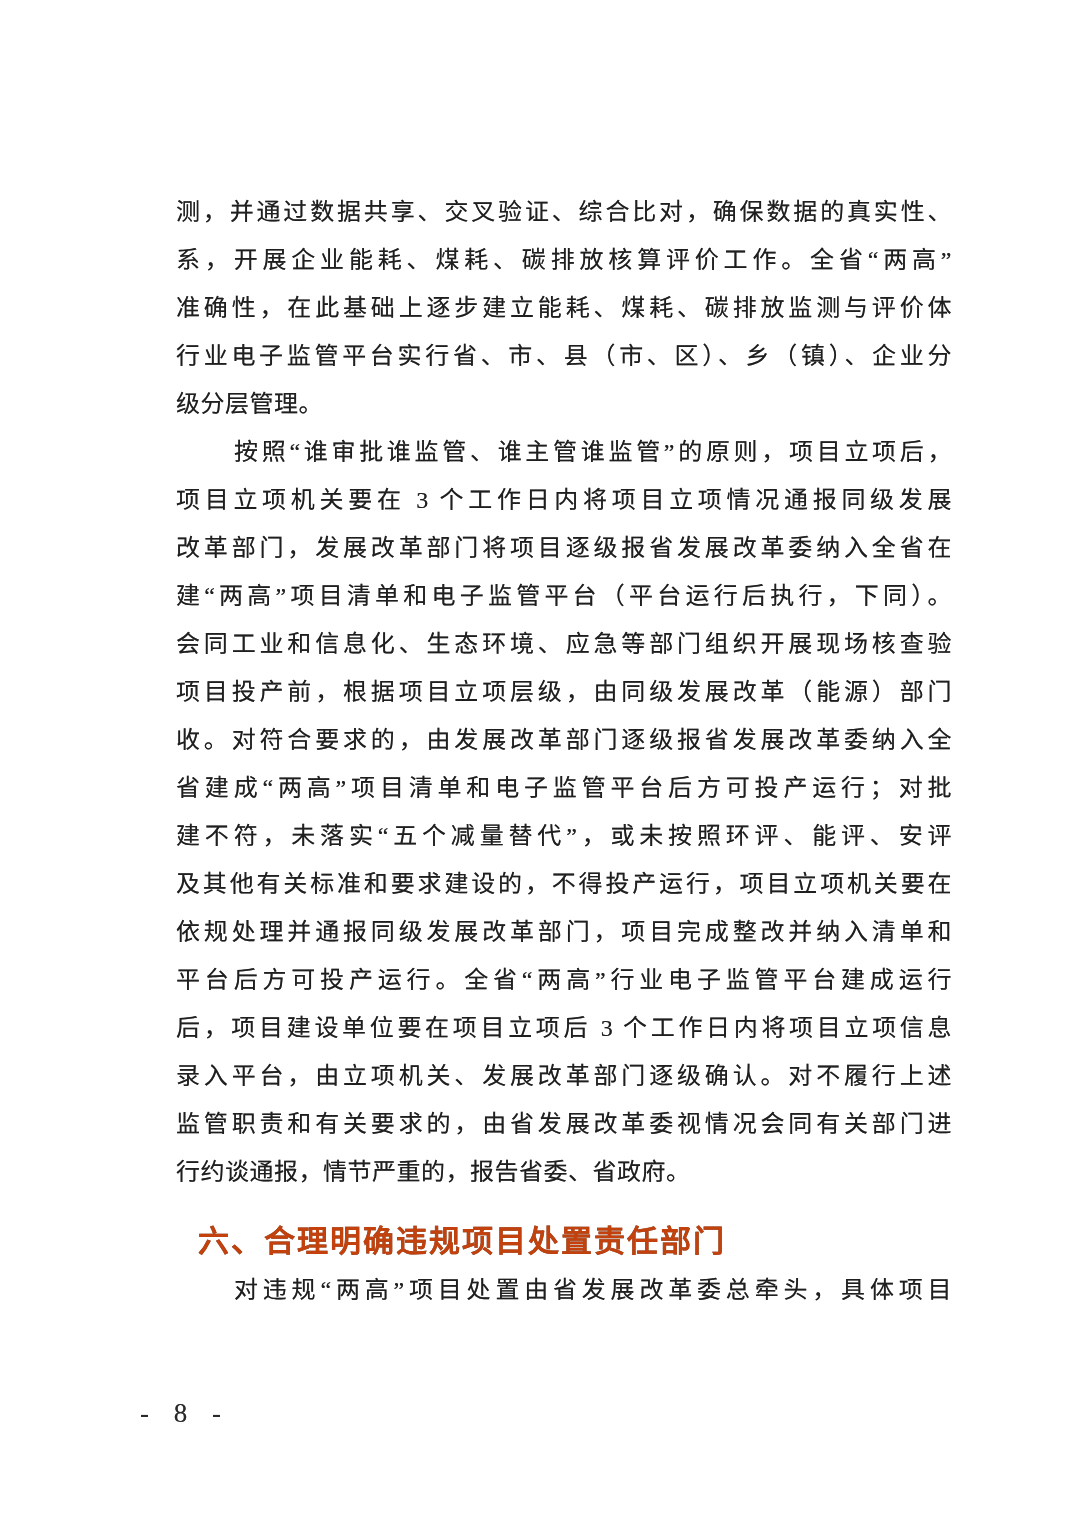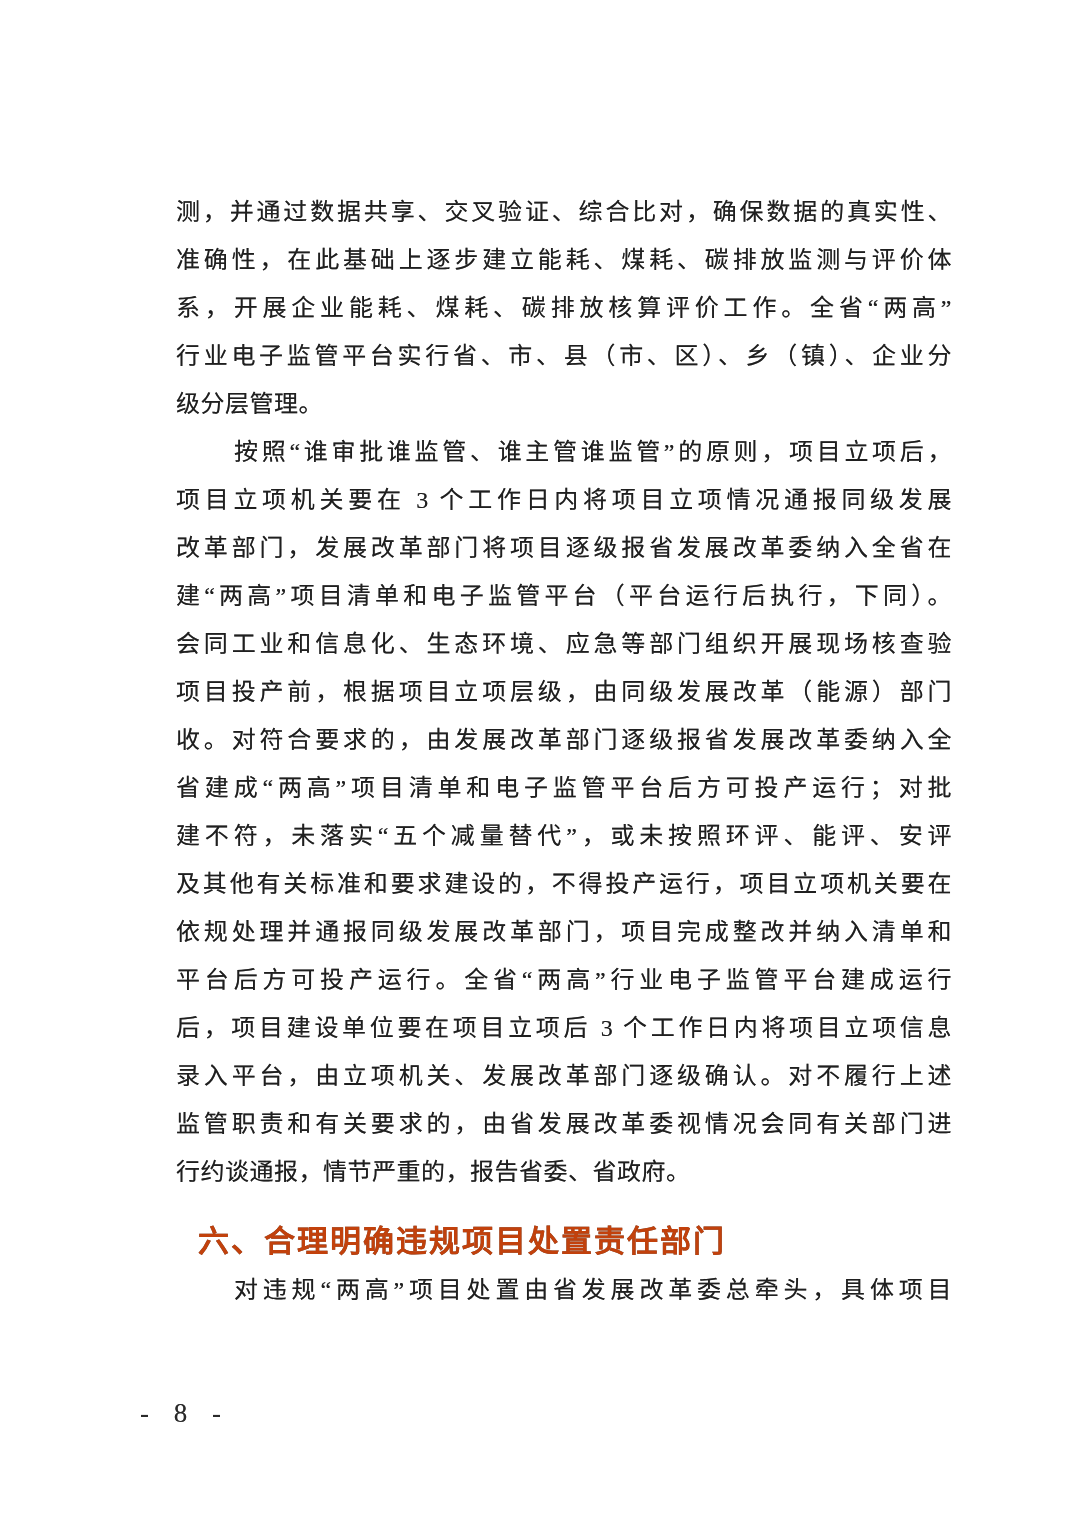--- a/index.html
+++ b/index.html
@@ -63,22 +63,22 @@
     text-shadow: 0 0 0.6px rgba(45,45,45,0.6);
   }
 </style>
 </head>
 <body>
 
 <div class="page">
   <div class="doc-body" id="doc-body">
       <div class="doc-paragraph">
         <div class="text-line fill">测，并通过数据共享、交叉验证、综合比对，确保数据的真实性、</div>
+        <div class="text-line fill">系，开展企业能耗、煤耗、碳排放核算评价工作。全省“两高”</div>
         <div class="text-line fill">准确性，在此基础上逐步建立能耗、煤耗、碳排放监测与评价体</div>
-        <div class="text-line fill">系，开展企业能耗、煤耗、碳排放核算评价工作。全省“两高”</div>
         <div class="text-line fill">行业电子监管平台实行省、市、县（市、区）、乡（镇）、企业分</div>
         <div class="text-line plain">级分层管理。</div>
       </div>
       <div class="doc-paragraph">
         <div class="text-line fill indent">按照“谁审批谁监管、谁主管谁监管”的原则，项目立项后，</div>
         <div class="text-line fill">项目立项机关要在 3 个工作日内将项目立项情况通报同级发展</div>
         <div class="text-line fill">改革部门，发展改革部门将项目逐级报省发展改革委纳入全省在</div>
         <div class="text-line fill">建“两高”项目清单和电子监管平台（平台运行后执行，下同）。</div>
         <div class="text-line fill">会同工业和信息化、生态环境、应急等部门组织开展现场核查验</div>
         <div class="text-line fill">项目投产前，根据项目立项层级，由同级发展改革（能源）部门</div>

